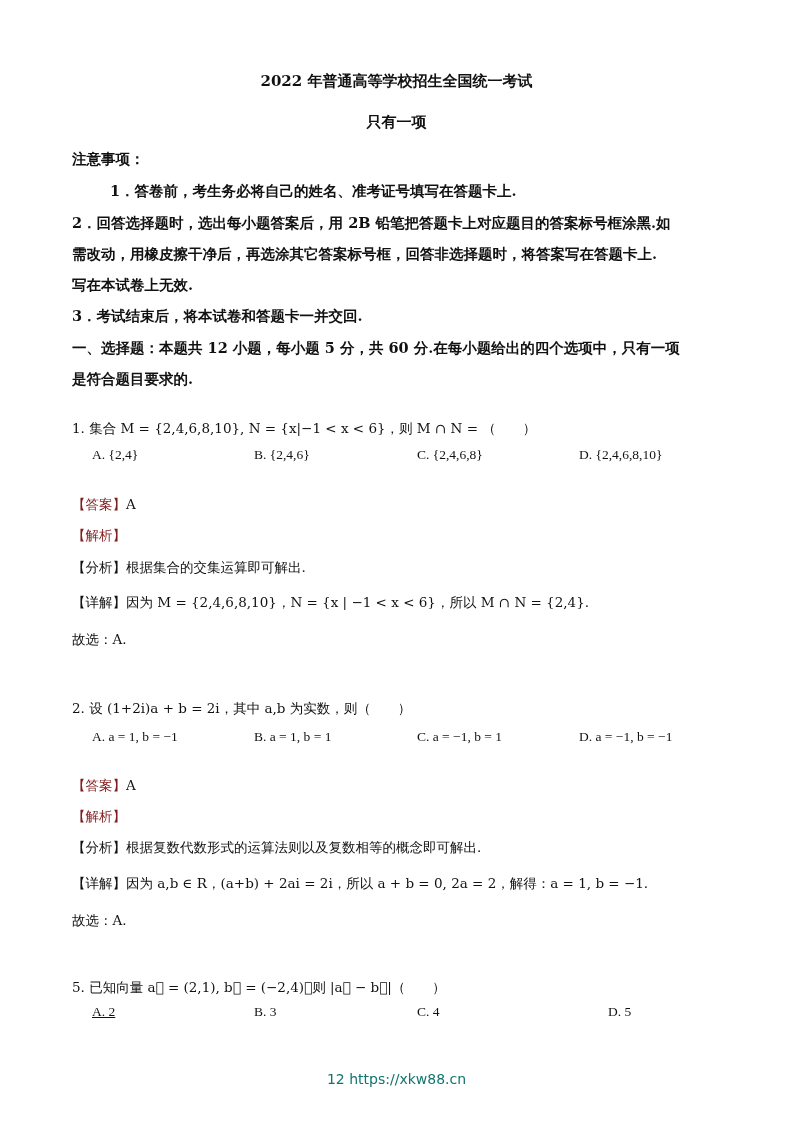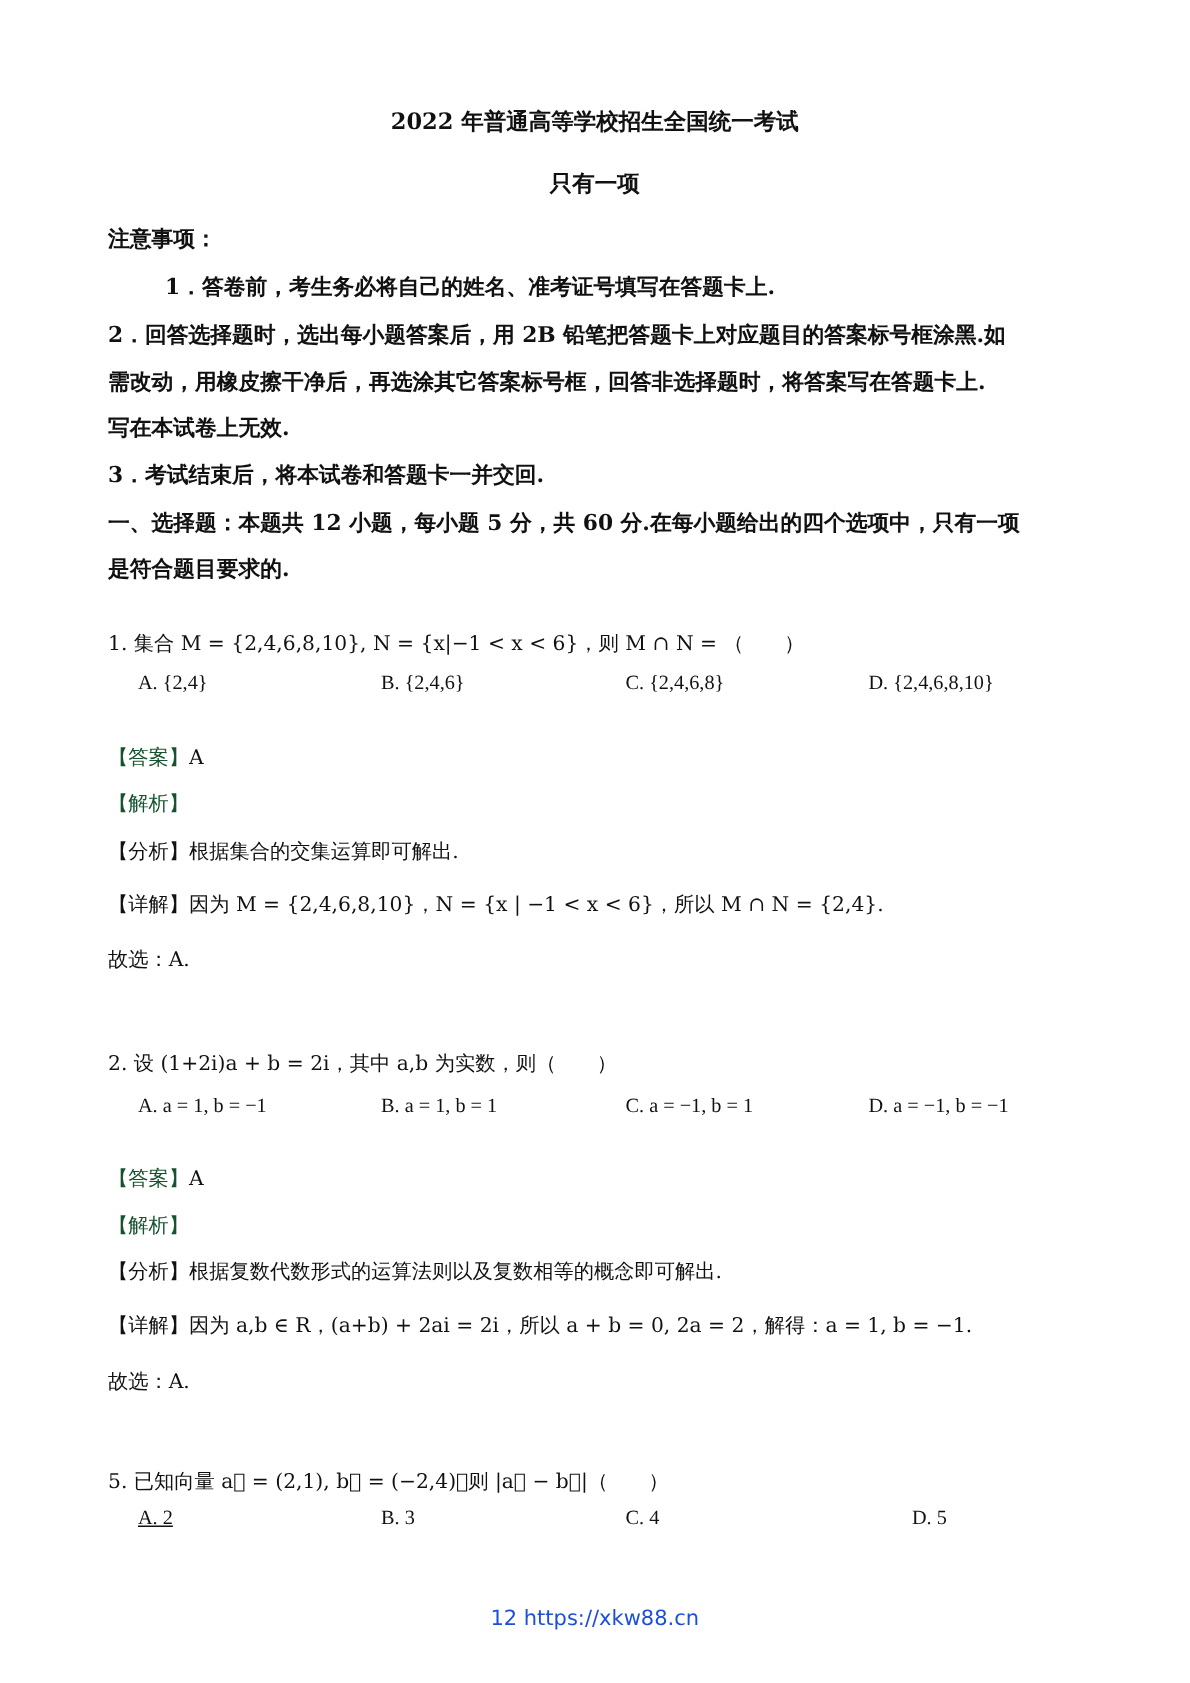--- a/index.html
+++ b/index.html
@@ -2,23 +2,23 @@
 <html><head>
 <meta charset="utf-8">
 <style>
   html, body { margin: 0; padding: 0; background: #ffffff; }
   body { width: 793px; height: 1122px; position: relative; overflow: hidden;
          font-family: "DejaVu Serif", "Liberation Serif", serif; color: #111; }
   .abs { position: absolute; white-space: nowrap; }
   .title { font-weight: bold; font-size: 15px; left: 0; width: 793px; text-align: center; }
   .bold { font-weight: bold; font-size: 14.5px; }
   .txt { font-size: 13.5px; margin-top: 12px; }
-  .blue { color: #14532d; }
+  .blue { color: #7f1d1d; }
   .opt { font-size: 13.5px; font-family: "Liberation Serif", "DejaVu Serif", serif; margin-left: 20px; }
-  .footer { font-family: "DejaVu Sans", "Liberation Sans", sans-serif; font-size: 14px; color: #1d4ed8; left: 0; width: 793px; text-align: center; }
+  .footer { font-family: "DejaVu Sans", "Liberation Sans", sans-serif; font-size: 14px; color: #0f766e; left: 0; width: 793px; text-align: center; }
 </style>
 </head>
 <body>
 
 <div>
 
   <div class="abs title" style="top:72px;">2022 年普通高等学校招生全国统一考试</div>
   <div class="abs title" style="top:113px;">只有一项</div>
 
   <div>

